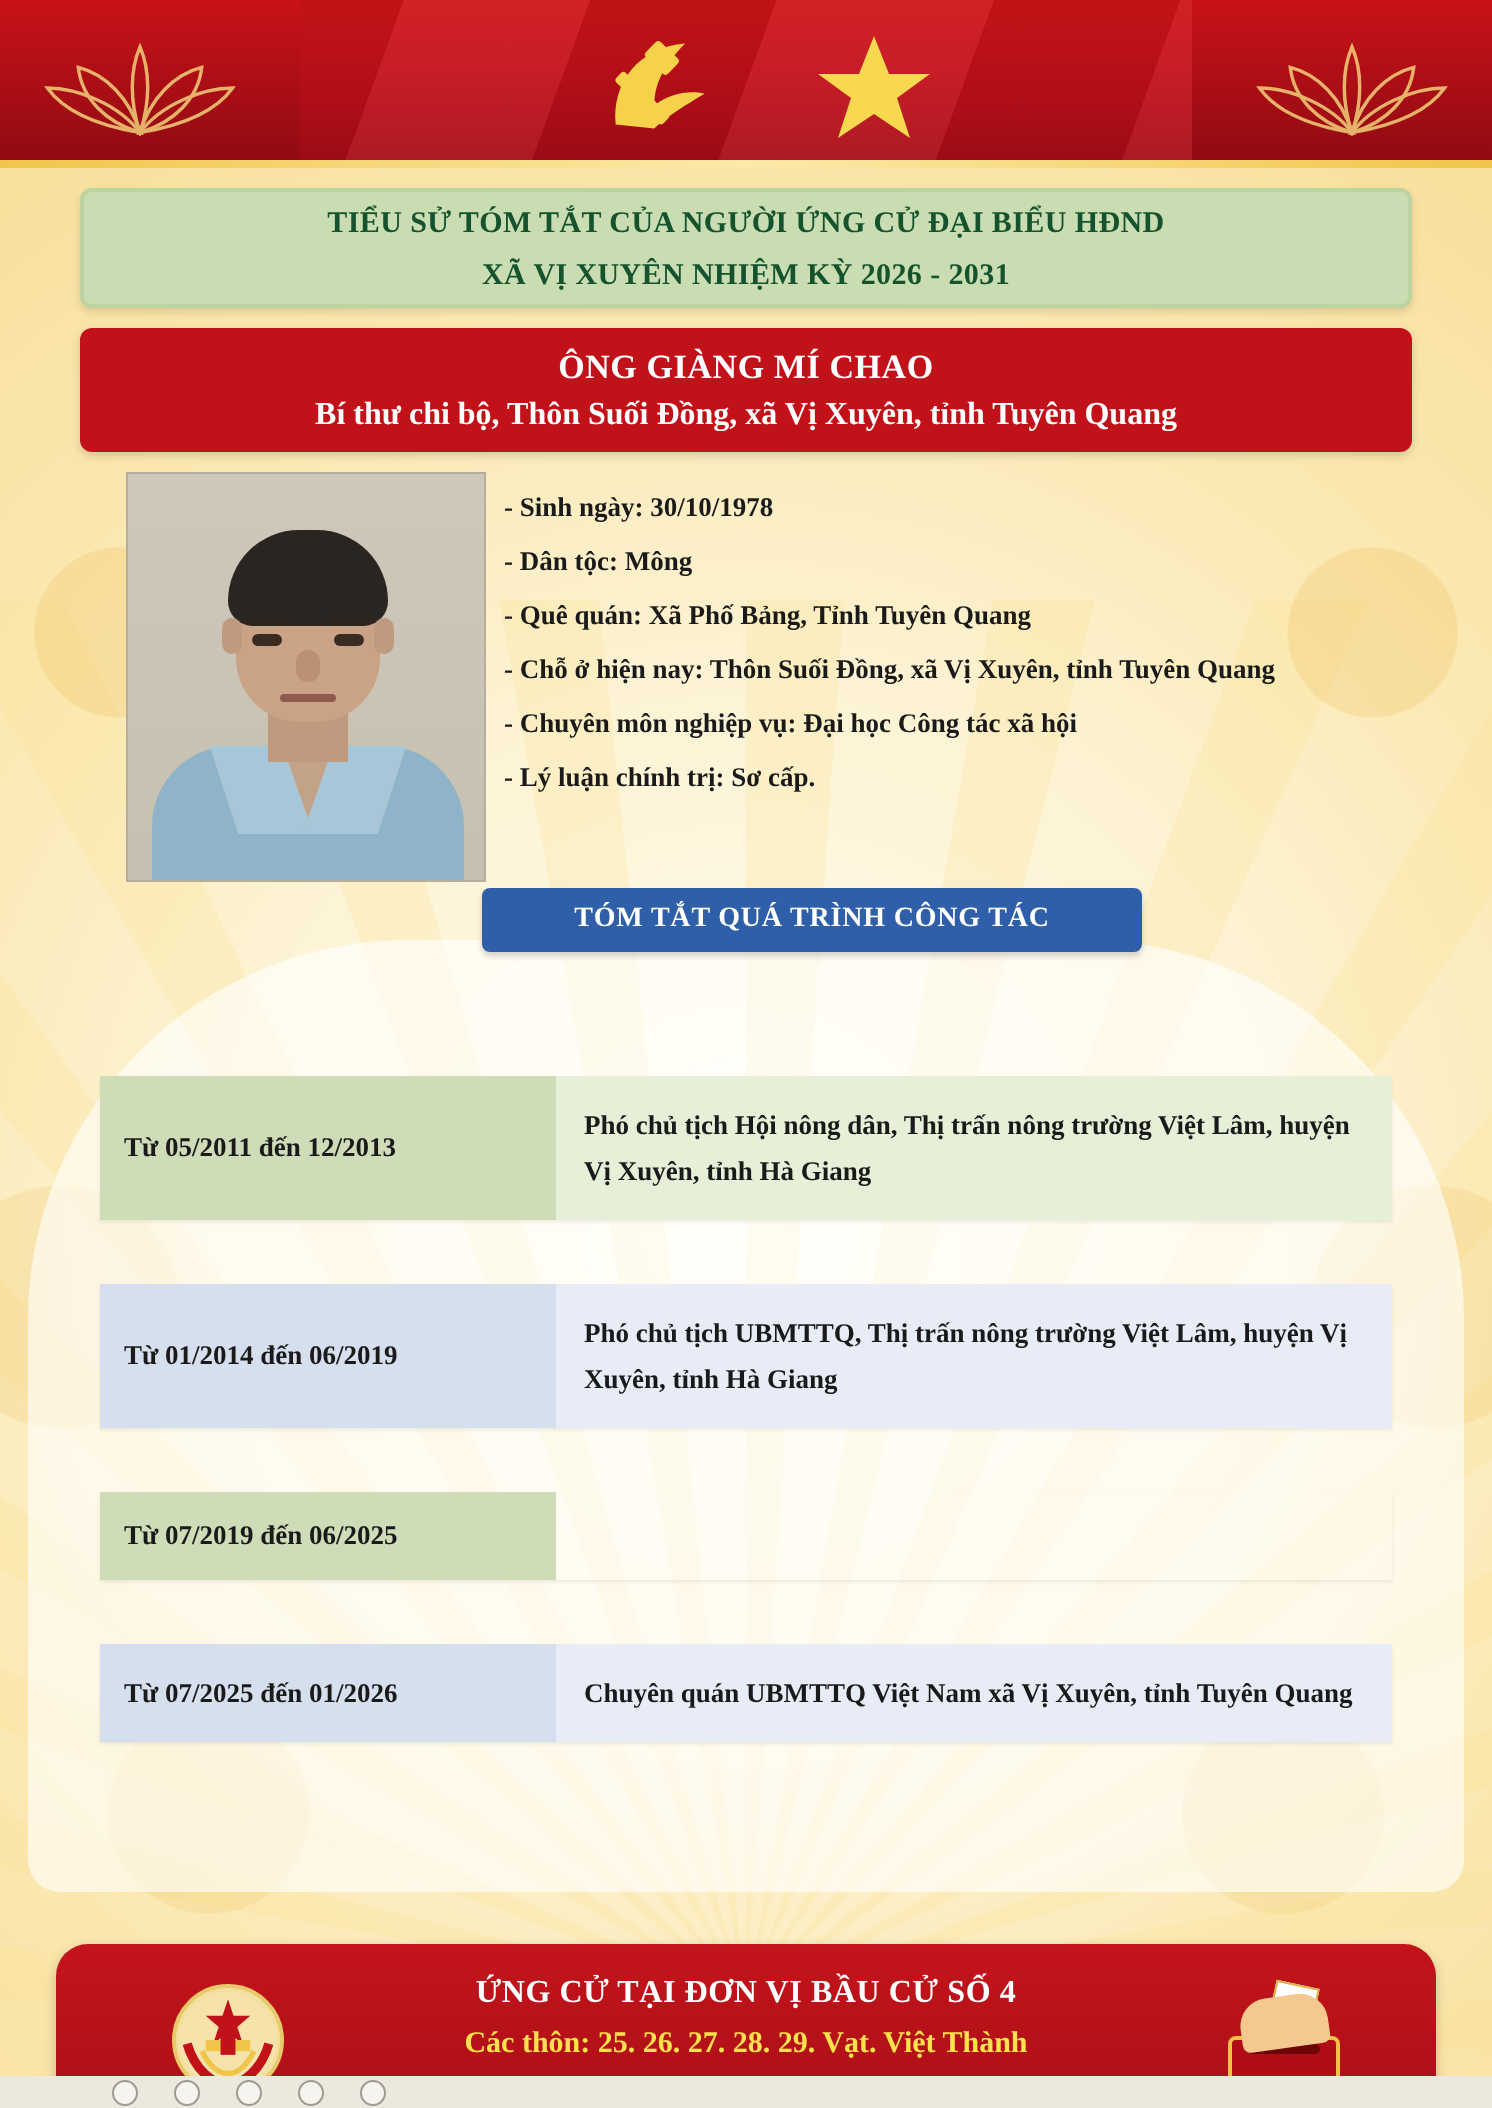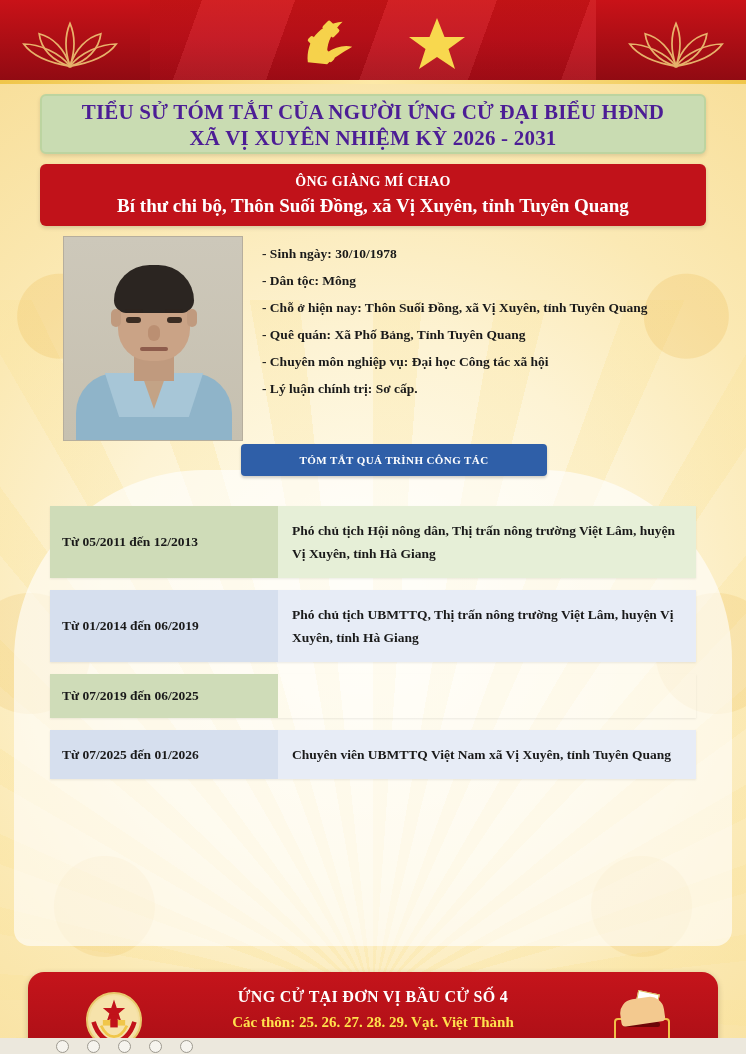--- a/index.html
+++ b/index.html
@@ -96,45 +96,45 @@
     width: 666px; height: 60px;
     background: #c9dcb2;
     border: 2px solid #bcd4a0;
     border-radius: 6px;
     box-shadow: 0 2px 4px rgba(0,0,0,.12);
     display: flex; flex-direction: column;
     align-items: center; justify-content: center;
     padding-top: 2px;
   }
   .title-line {
-    color: #4c1d95;
+    color: #14532d;
     font-weight: bold;
-    font-size: 21px;
+    font-size: 15px;
     letter-spacing: .2px;
     line-height: 26px;
     text-align: left;
   }
 
   
   .name-box {
     position: absolute;
     left: 40px; top: 164px;
     width: 666px; height: 62px;
     background: #c1121a;
     border-radius: 6px;
     display: flex; flex-direction: column;
     align-items: center; justify-content: center;
     box-shadow: 0 2px 4px rgba(0,0,0,.15);
   }
   .name-main {
-    color: #ffffff; font-weight: bold; font-size: 14px; letter-spacing: .3px;
+    color: #ffffff; font-weight: bold; font-size: 17px; letter-spacing: .3px;
     margin-bottom: 5px;
   }
   .name-sub {
-    color: #ffffff; font-weight: bold; font-size: 19px;
+    color: #ffffff; font-weight: bold; font-size: 16px;
   }
 
   
   .photo-frame {
     position: absolute;
     left: 63px; top: 236px;
     width: 180px; height: 205px;
     background: #c9c3b4;
     border: 1px solid #b6ae9d;
     overflow: hidden;
@@ -197,57 +197,58 @@
   .collar-r { left: 94px; transform: skewX(-18deg); }
   .shirt-v {
     position: absolute; left: 78px; top: 138px;
     width: 24px; height: 34px; background: #c3a386;
     clip-path: polygon(50% 100%, 0 0, 100% 0);
   }
 
   
   .info {
     position: absolute;
-    left: 262px; top: 244px;
+    left: 252px; top: 244px;
     width: 450px;
   }
   .info-item {
     font-size: 13.5px;
     font-weight: bold;
     color: #1a1a1a;
     line-height: 20px;
     margin-bottom: 7px;
     white-space: nowrap;
   }
 
   
   .career-pill {
     position: absolute;
     left: 241px; top: 444px;
-    width: 306px; height: 32px;
+    width: 330px; height: 32px;
     background: #2f5fa8;
     border-radius: 4px;
     color: #fff;
     font-weight: bold;
-    font-size: 11px;
+    font-size: 14px;
     letter-spacing: .4px;
     display: flex; align-items: center; justify-content: center;
     box-shadow: 0 2px 3px rgba(0,0,0,.18);
   }
 
   
   .career-table {
     position: absolute;
     left: 50px; top: 506px;
     width: 646px;
   }
   .career-row {
     display: flex;
     margin-bottom: 12px;
     box-shadow: 0 1px 2px rgba(0,0,0,.08);
+    margin-top: 32px;
   }
   .career-row .period {
     width: 228px;
     padding: 14px 12px;
     font-size: 13.5px;
     font-weight: bold;
     color: #1a1a1a;
     display: flex; align-items: center;
   }
   .career-row .detail {
@@ -396,43 +397,43 @@
     <div class="brow-r"></div>
     <div class="eye-l"></div>
     <div class="eye-r"></div>
     <div class="nose"></div>
     <div class="mouth"></div>
   </div>
 
   <div class="info">
     <div class="info-item">- Sinh ngày: 30/10/1978</div>
     <div class="info-item">- Dân tộc: Mông</div>
+    <div class="info-item">- Quê quán: Xã Phố Bảng, Tỉnh Tuyên Quang</div>
     <div class="info-item">- Chỗ ở hiện nay: Thôn Suối Đồng, xã Vị Xuyên, tỉnh Tuyên Quang</div>
-    <div class="info-item">- Quê quán: Xã Phố Bảng, Tỉnh Tuyên Quang</div>
     <div class="info-item">- Chuyên môn nghiệp vụ: Đại học Công tác xã hội</div>
     <div class="info-item">- Lý luận chính trị: Sơ cấp.</div>
   </div>
 
   <div class="career-pill">TÓM TẮT QUÁ TRÌNH CÔNG TÁC</div>
 
   <div class="career-table">
     <div class="career-row green">
       <div class="period">Từ 05/2011 đến 12/2013</div>
       <div class="detail">Phó chủ tịch Hội nông dân, Thị trấn nông trường Việt Lâm, huyện Vị Xuyên, tỉnh Hà Giang</div>
     </div>
     <div class="career-row blue">
       <div class="period">Từ 01/2014 đến 06/2019</div>
       <div class="detail">Phó chủ tịch UBMTTQ, Thị trấn nông trường Việt Lâm, huyện Vị Xuyên, tỉnh Hà Giang</div>
     </div>
     <div class="career-row green">
       <div class="period">Từ 07/2019 đến 06/2025</div>
     </div>
     <div class="career-row blue">
       <div class="period">Từ 07/2025 đến 01/2026</div>
-      <div class="detail">Chuyên viên UBMTTQ Việt Nam xã Vị Xuyên, tỉnh Tuyên Quang</div>
+      <div class="detail">Chuyên quán UBMTTQ Việt Nam xã Vị Xuyên, tỉnh Tuyên Quang</div>
     </div>
   </div>
 
   <div class="footer">
     <svg class="emblem" viewBox="0 0 56 56">
       <circle cx="28" cy="28" r="26" fill="#f6e3ab"></circle>
       <path d="M6 30 C10 44 20 52 28 52 C36 52 46 44 50 30" fill="none" stroke="#c1121a" stroke-width="5"></path>
       <path d="M14 34 C18 42 23 46 28 46 C33 46 38 42 42 34" fill="none" stroke="#f0c64a" stroke-width="3"></path>
       <polygon points="28,6 31,15 40,15 33,21 36,30 28,24 20,30 23,21 16,15 25,15" fill="#c1121a"></polygon>
       <rect x="16" y="28" width="24" height="6" fill="#f0c64a"></rect>

